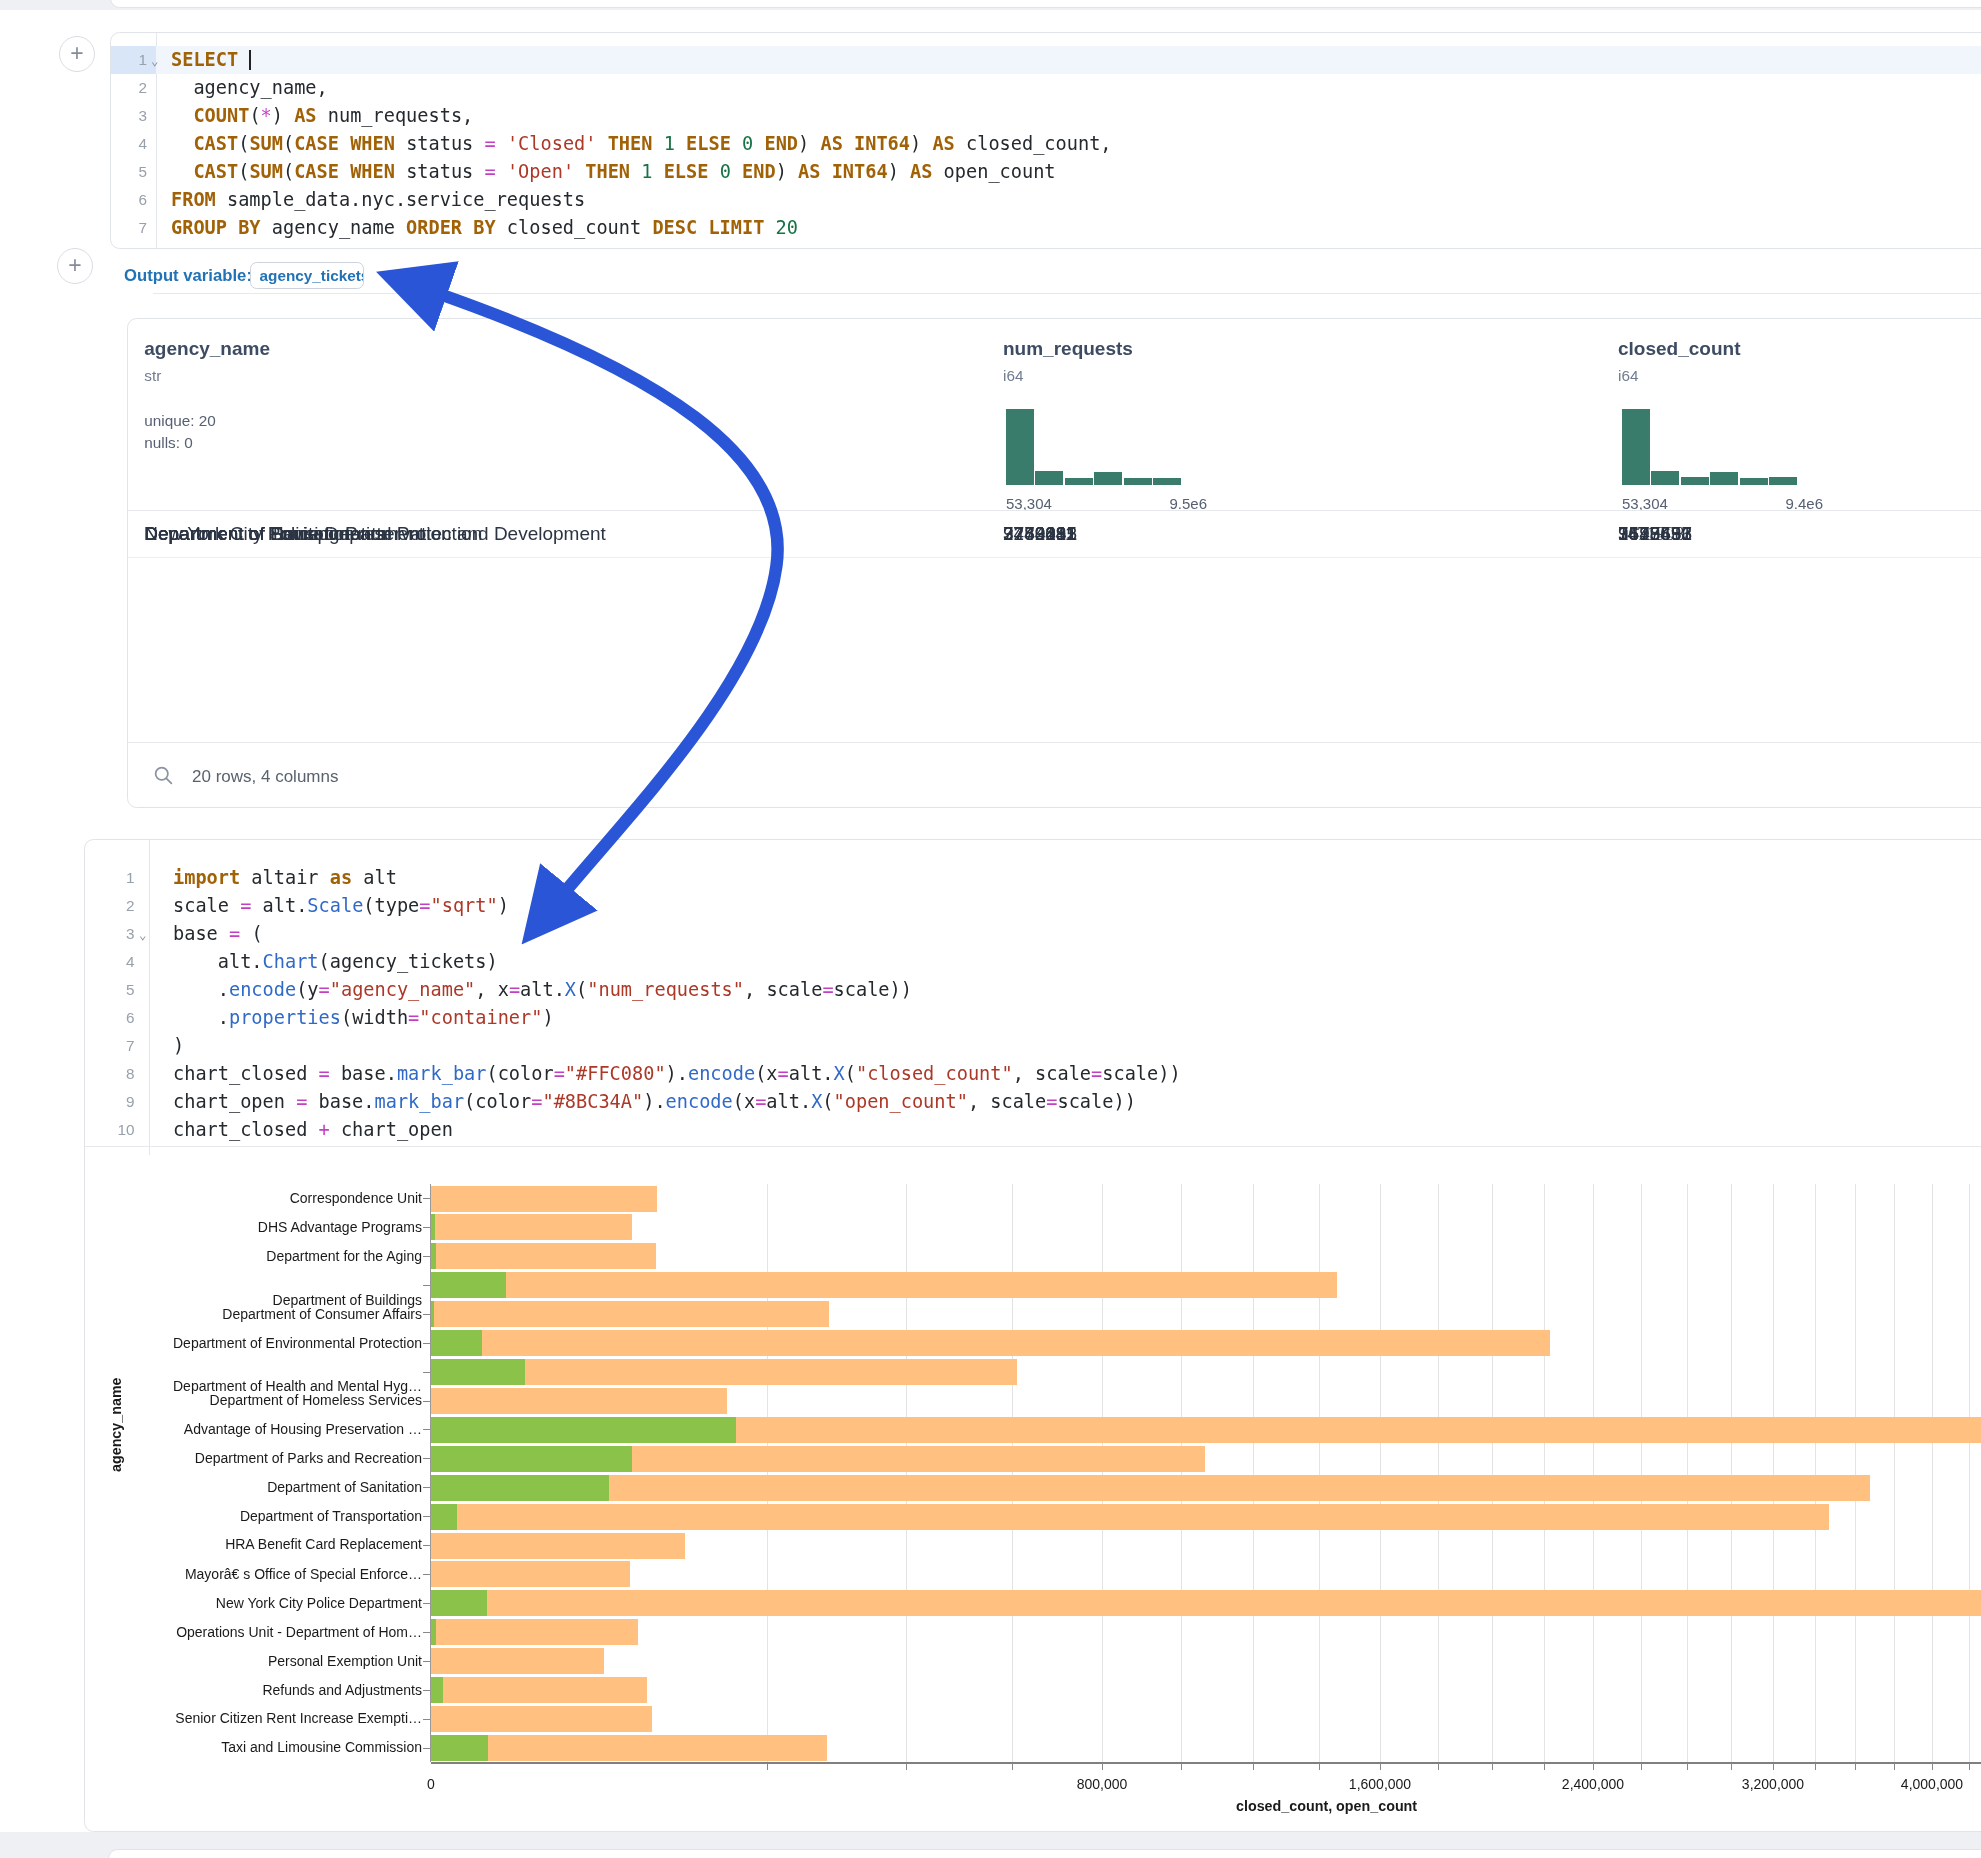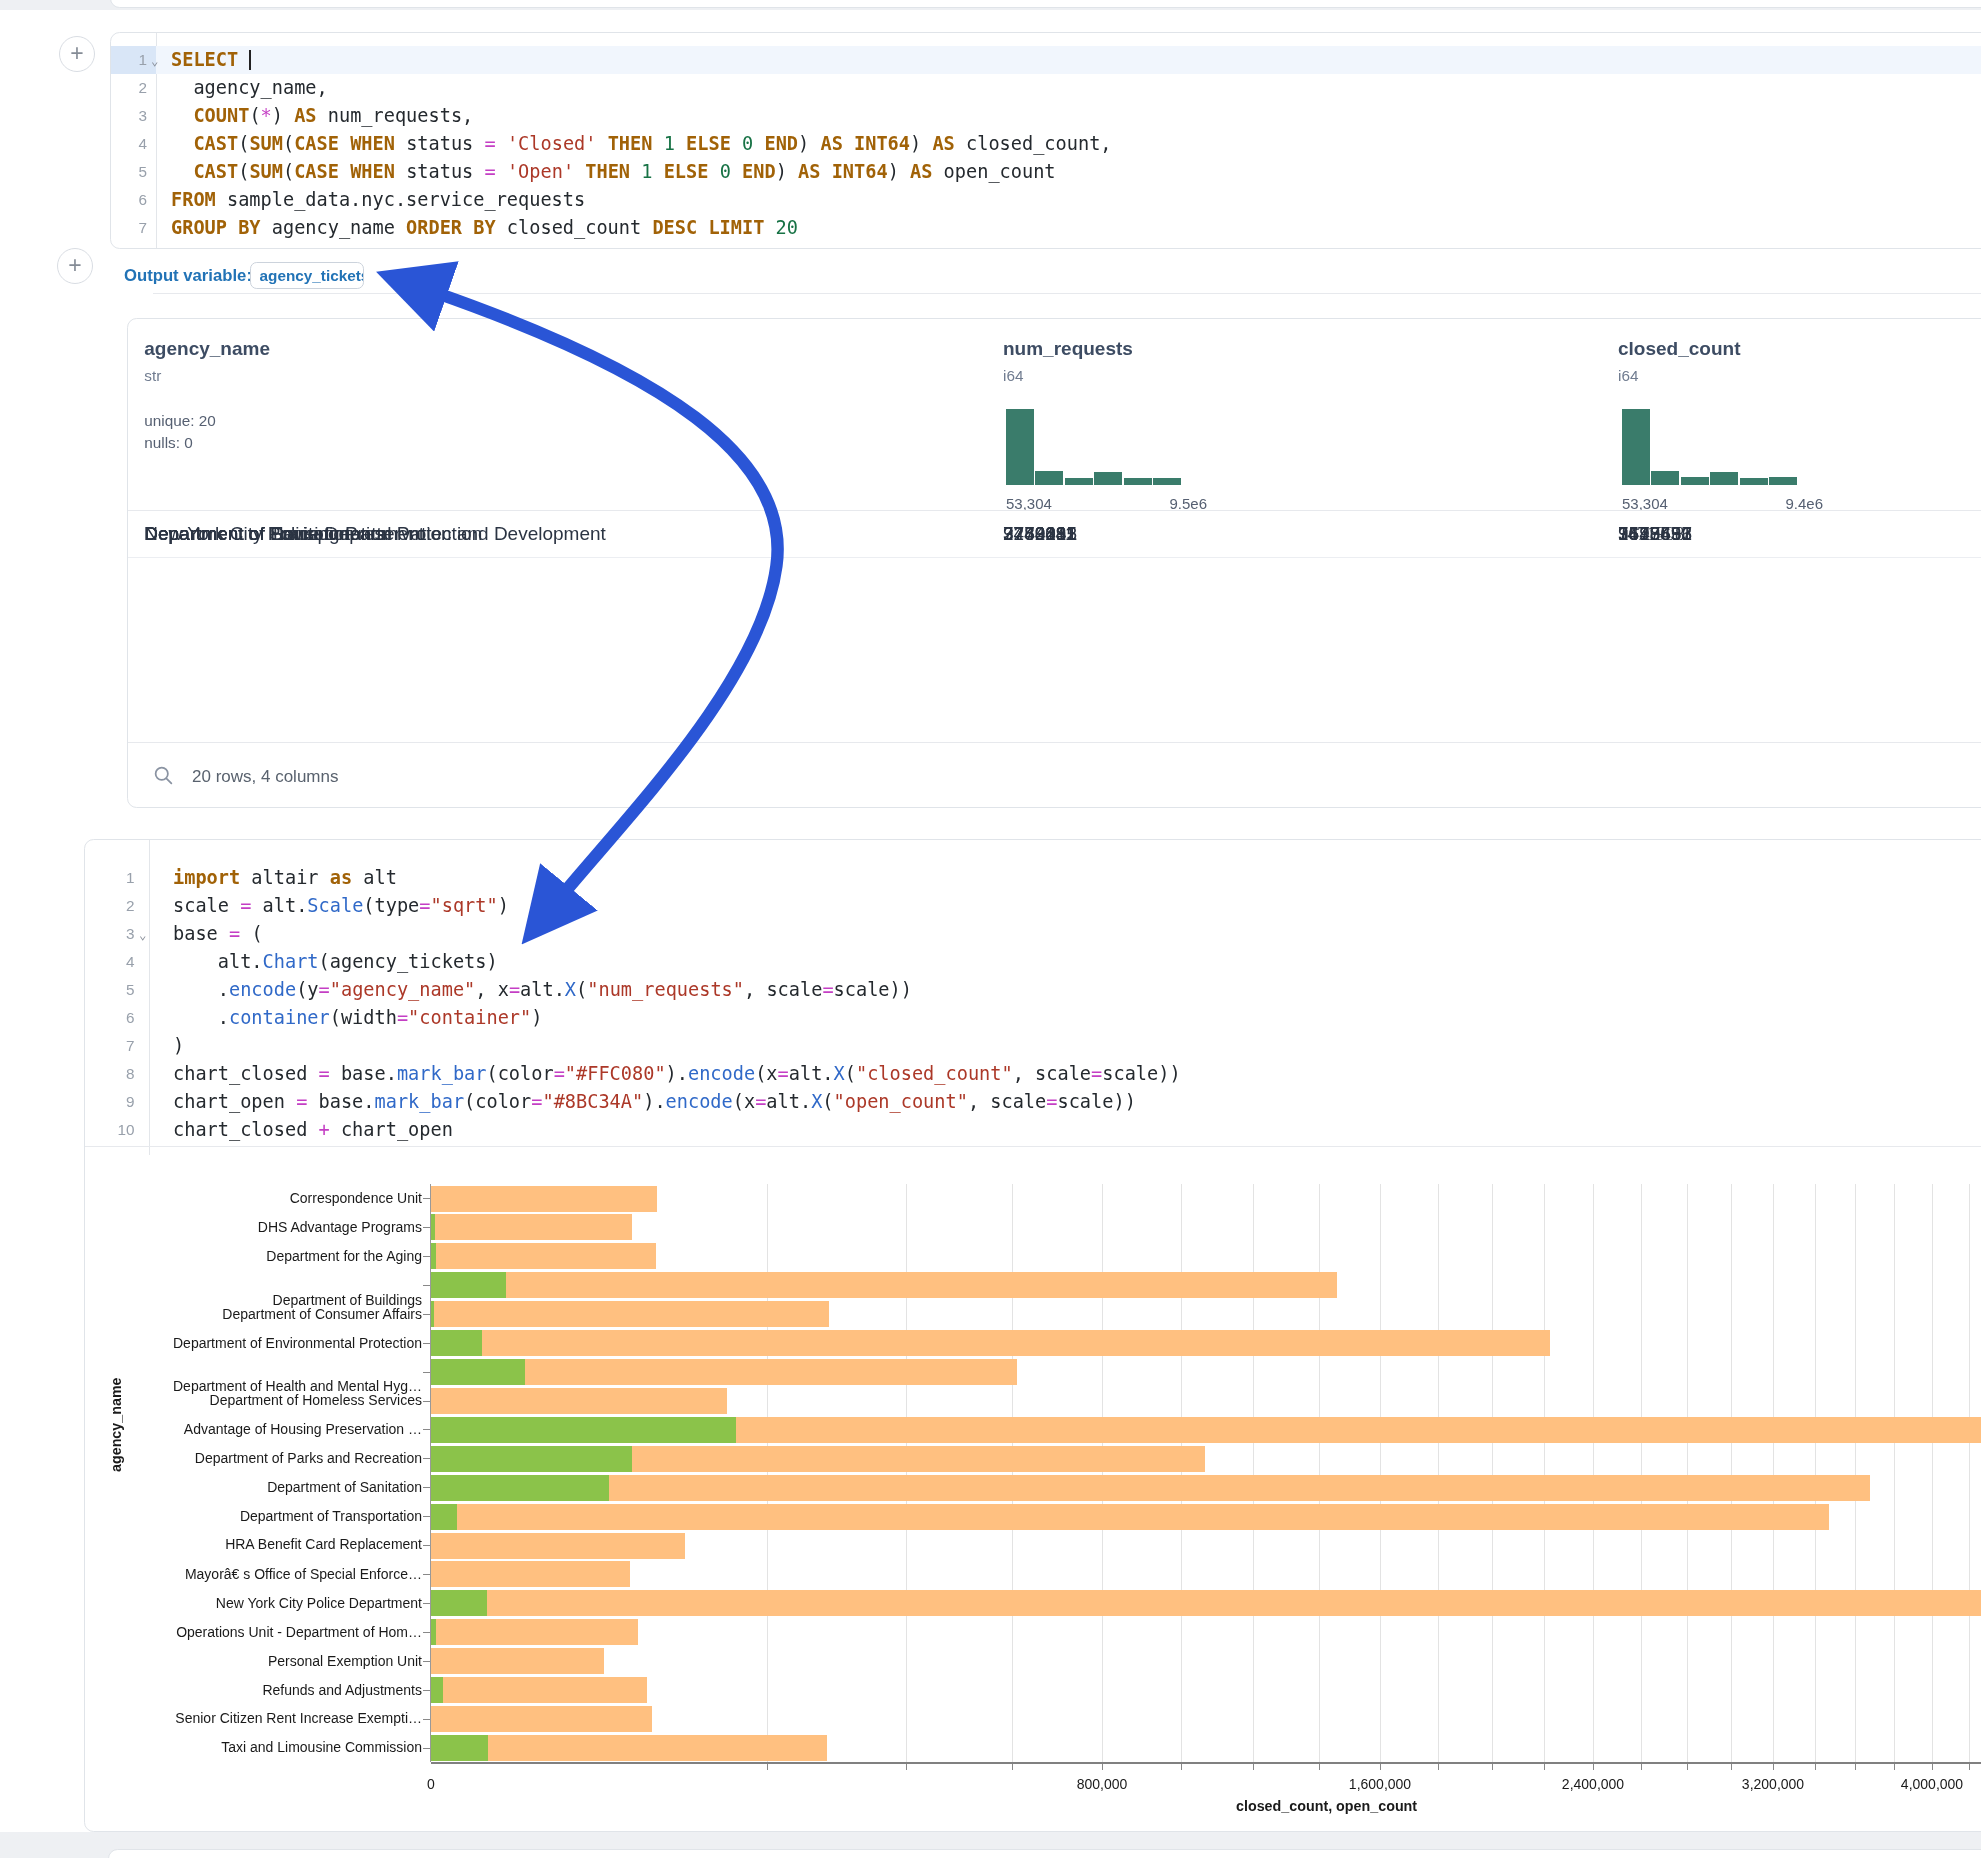--- a/index.html
+++ b/index.html
@@ -160,21 +160,21 @@
 </div>
 
 <div class="card" style="left:84px;top:839px;width:1921px;height:993px">
   <div class="gutter-sep" style="left:64px;height:315px"></div>
   <div id="py-lines" class="code-area" style="top:24px">
       <div class="code-line"><span class="ln" style="left: 13.4px;">1</span><span class="src" style="left: 88px;"><span class="tok-k">import</span><span class="tok-t"> altair </span><span class="tok-k">as</span><span class="tok-t"> alt</span></span></div>
       <div class="code-line"><span class="ln" style="left: 13.4px;">2</span><span class="src" style="left: 88px;"><span class="tok-t">scale </span><span class="tok-o">=</span><span class="tok-t"> alt.</span><span class="tok-f">Scale</span><span class="tok-t">(type</span><span class="tok-o">=</span><span class="tok-s">"sqrt"</span><span class="tok-t">)</span></span></div>
       <div class="code-line"><span class="ln" style="left: 13.4px;">3</span><span class="fold" style="left: 50px;">⌄</span><span class="src" style="left: 88px;"><span class="tok-t">base </span><span class="tok-o">=</span><span class="tok-t"> (</span></span></div>
       <div class="code-line"><span class="ln" style="left: 13.4px;">4</span><span class="src" style="left: 88px;"><span class="tok-t">    alt.</span><span class="tok-f">Chart</span><span class="tok-t">(agency_tickets)</span></span></div>
       <div class="code-line"><span class="ln" style="left: 13.4px;">5</span><span class="src" style="left: 88px;"><span class="tok-t">    .</span><span class="tok-f">encode</span><span class="tok-t">(y</span><span class="tok-o">=</span><span class="tok-s">"agency_name"</span><span class="tok-t">, x</span><span class="tok-o">=</span><span class="tok-t">alt.</span><span class="tok-f">X</span><span class="tok-t">(</span><span class="tok-s">"num_requests"</span><span class="tok-t">, scale</span><span class="tok-o">=</span><span class="tok-t">scale))</span></span></div>
-      <div class="code-line"><span class="ln" style="left: 13.4px;">6</span><span class="src" style="left: 88px;"><span class="tok-t">    .</span><span class="tok-f">container</span><span class="tok-t">(width</span><span class="tok-o">=</span><span class="tok-s">"container"</span><span class="tok-t">)</span></span></div>
+      <div class="code-line"><span class="ln" style="left: 13.4px;">6</span><span class="src" style="left: 88px;"><span class="tok-t">    .</span><span class="tok-f">properties</span><span class="tok-t">(width</span><span class="tok-o">=</span><span class="tok-s">"container"</span><span class="tok-t">)</span></span></div>
       <div class="code-line"><span class="ln" style="left: 13.4px;">7</span><span class="src" style="left: 88px;"><span class="tok-t">)</span></span></div>
       <div class="code-line"><span class="ln" style="left: 13.4px;">8</span><span class="src" style="left: 88px;"><span class="tok-t">chart_closed </span><span class="tok-o">=</span><span class="tok-t"> base.</span><span class="tok-f">mark_bar</span><span class="tok-t">(color</span><span class="tok-o">=</span><span class="tok-s">"#FFC080"</span><span class="tok-t">).</span><span class="tok-f">encode</span><span class="tok-t">(x</span><span class="tok-o">=</span><span class="tok-t">alt.</span><span class="tok-f">X</span><span class="tok-t">(</span><span class="tok-s">"closed_count"</span><span class="tok-t">, scale</span><span class="tok-o">=</span><span class="tok-t">scale))</span></span></div>
       <div class="code-line"><span class="ln" style="left: 13.4px;">9</span><span class="src" style="left: 88px;"><span class="tok-t">chart_open </span><span class="tok-o">=</span><span class="tok-t"> base.</span><span class="tok-f">mark_bar</span><span class="tok-t">(color</span><span class="tok-o">=</span><span class="tok-s">"#8BC34A"</span><span class="tok-t">).</span><span class="tok-f">encode</span><span class="tok-t">(x</span><span class="tok-o">=</span><span class="tok-t">alt.</span><span class="tok-f">X</span><span class="tok-t">(</span><span class="tok-s">"open_count"</span><span class="tok-t">, scale</span><span class="tok-o">=</span><span class="tok-t">scale))</span></span></div>
       <div class="code-line"><span class="ln" style="left: 13.4px;">10</span><span class="src" style="left: 88px;"><span class="tok-t">chart_closed </span><span class="tok-o">+</span><span class="tok-t"> chart_open</span></span></div>
     </div>
   <div class="hdiv" style="left:0;top:306px;right:0"></div>
 
   <div id="chart" style="position:absolute;left:0;top:315px;right:0;height:669px">
     <div id="chart-ylabels" style="position:absolute;left:0;top:29px;width:337px">
         <div class="chart-ylab" style="top: 0px;">Correspondence Unit</div>

